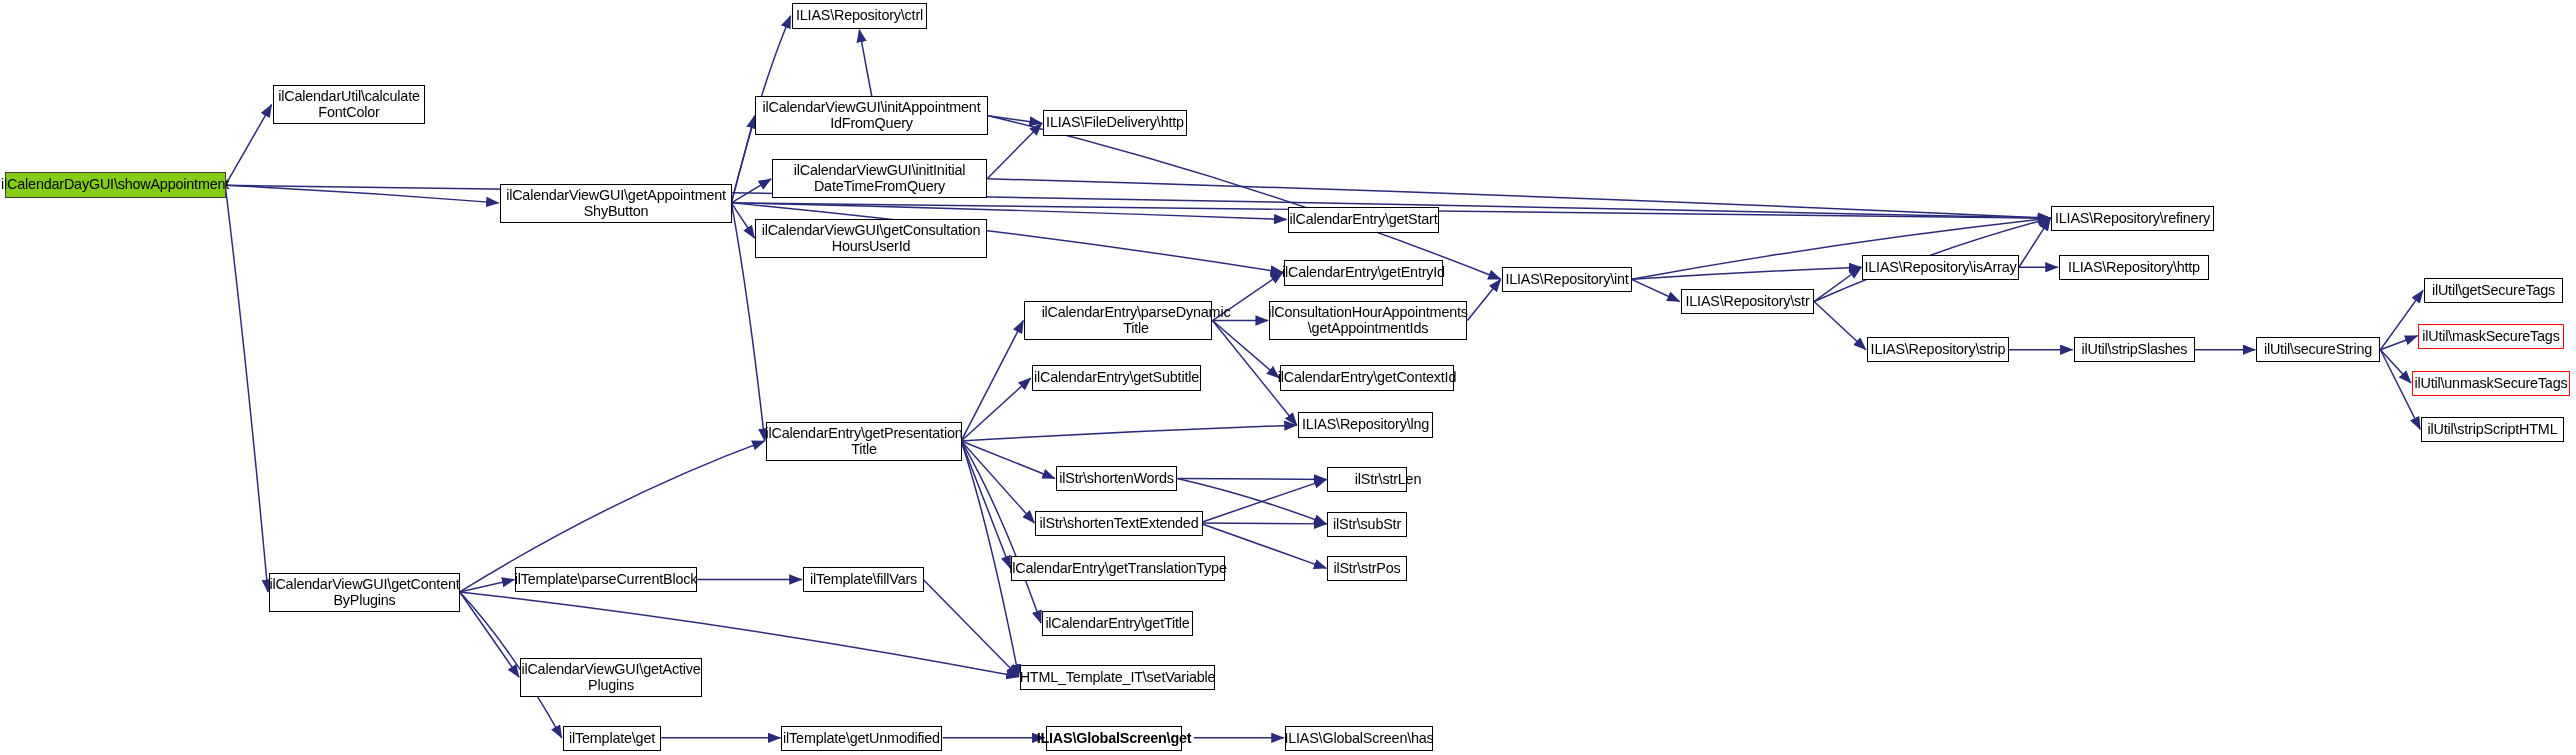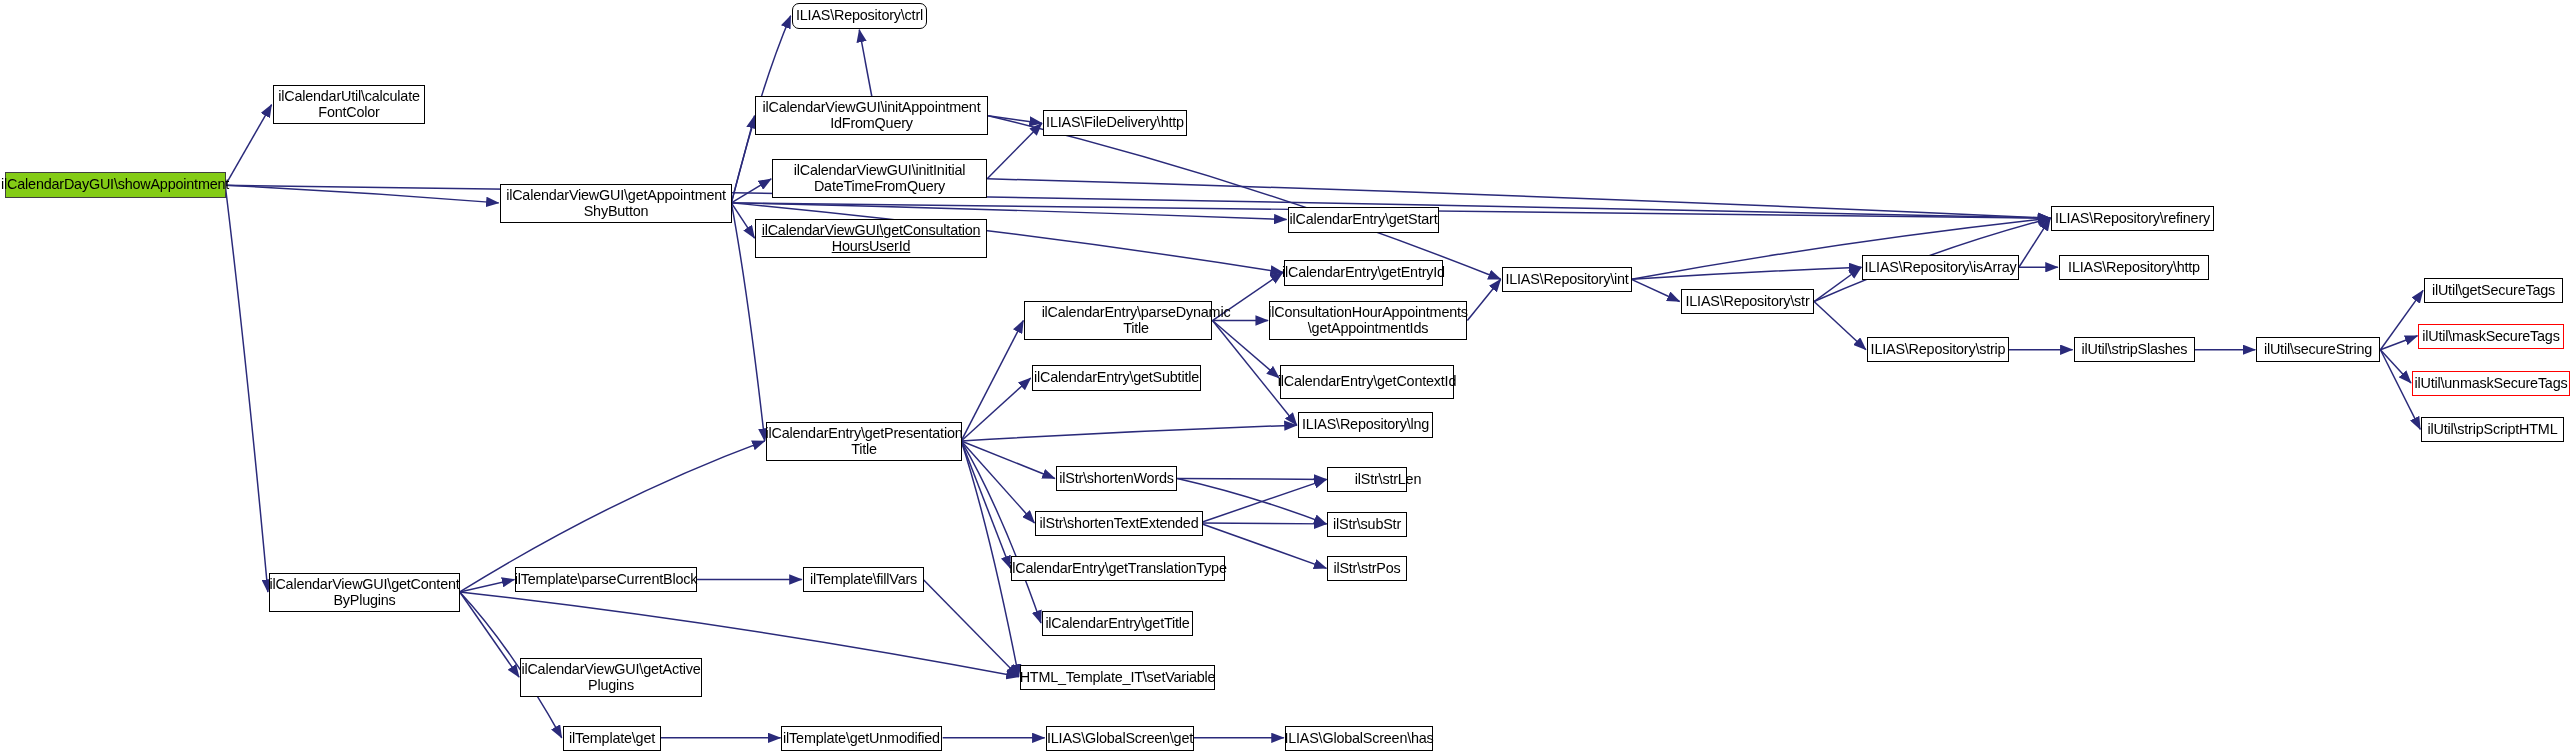--- a/index.html
+++ b/index.html
@@ -120,56 +120,56 @@
         <path d="M2568,377.5 Q2584.5,395.5 2601,413.5" fill="none" stroke="#2a2a7a" stroke-width="1.6" marker-end="url(#arrow)"></path>
         <path d="M2568,377.5 Q2589.5,420.5 2611,463.5" fill="none" stroke="#2a2a7a" stroke-width="1.6" marker-end="url(#arrow)"></path>
       </g>
   </svg>
   <div id="nodes-g">
       <div class="node root" style="left: 4.6px; top: 172px; width: 221px; height: 26px;">ilCalendarDayGUI\showAppointment</div>
       <div class="node" style="left: 273px; top: 85px; width: 152px; height: 39px;">ilCalendarUtil\calculate
 FontColor</div>
       <div class="node" style="left: 500px; top: 184px; width: 232px; height: 39px;">ilCalendarViewGUI\getAppointment
 ShyButton</div>
-      <div class="node" style="left: 792px; top: 2.8px; width: 135px; height: 26px; border-radius: 7px;">ILIAS\Repository\ctrl</div>
+      <div class="node" style="left: 792px; top: 2.8px; width: 135px; height: 26px;">ILIAS\Repository\ctrl</div>
       <div class="node" style="left: 755px; top: 96px; width: 233px; height: 39px;">ilCalendarViewGUI\initAppointment
 IdFromQuery</div>
       <div class="node" style="left: 1043px; top: 110px; width: 144px; height: 26px;">ILIAS\FileDelivery\http</div>
       <div class="node" style="left: 772px; top: 159px; width: 215px; height: 39px;">ilCalendarViewGUI\initInitial
 DateTimeFromQuery</div>
-      <div class="node" style="left: 755px; top: 219px; width: 232px; height: 39px; text-decoration: underline;">ilCalendarViewGUI\getConsultation
+      <div class="node" style="left: 755px; top: 219px; width: 232px; height: 39px;">ilCalendarViewGUI\getConsultation
 HoursUserId</div>
       <div class="node" style="left: 1288px; top: 207px; width: 151px; height: 26px;">ilCalendarEntry\getStart</div>
       <div class="node" style="left: 1284px; top: 260px; width: 159px; height: 26px;">ilCalendarEntry\getEntryId</div>
       <div class="node" style="left: 1024px; top: 301px; width: 188px; height: 39px; padding-left: 36px;">ilCalendarEntry\parseDynamic
 Title</div>
       <div class="node" style="left: 1269px; top: 301px; width: 198px; height: 39px;">ilConsultationHourAppointments
 \getAppointmentIds</div>
       <div class="node" style="left: 1032px; top: 365px; width: 169px; height: 26px;">ilCalendarEntry\getSubtitle</div>
-      <div class="node" style="left: 1280px; top: 365px; width: 174px; height: 34px;">ilCalendarEntry\getContextId</div>
+      <div class="node" style="left: 1280px; top: 365px; width: 174px; height: 26px;">ilCalendarEntry\getContextId</div>
       <div class="node" style="left: 1298px; top: 412px; width: 135px; height: 26px;">ILIAS\Repository\lng</div>
       <div class="node" style="left: 766px; top: 422px; width: 196px; height: 39px;">ilCalendarEntry\getPresentation
 Title</div>
       <div class="node" style="left: 1056px; top: 466px; width: 121px; height: 25px;">ilStr\shortenWords</div>
       <div class="node" style="left: 1327px; top: 467px; width: 80px; height: 25px; padding-left: 42px;">ilStr\strLen</div>
       <div class="node" style="left: 1035px; top: 511px; width: 168px; height: 25px;">ilStr\shortenTextExtended</div>
       <div class="node" style="left: 1327px; top: 512px; width: 80px; height: 25px;">ilStr\subStr</div>
       <div class="node" style="left: 1011px; top: 556px; width: 214px; height: 25px;">ilCalendarEntry\getTranslationType</div>
       <div class="node" style="left: 1327px; top: 556px; width: 80px; height: 25px;">ilStr\strPos</div>
       <div class="node" style="left: 1042px; top: 611px; width: 151px; height: 25px;">ilCalendarEntry\getTitle</div>
       <div class="node" style="left: 1020px; top: 665px; width: 195px; height: 25px;">HTML_Template_IT\setVariable</div>
       <div class="node" style="left: 269px; top: 573px; width: 191px; height: 39px;">ilCalendarViewGUI\getContent
 ByPlugins</div>
       <div class="node" style="left: 515px; top: 567px; width: 182px; height: 25px;">ilTemplate\parseCurrentBlock</div>
       <div class="node" style="left: 803px; top: 567px; width: 121px; height: 25px;">ilTemplate\fillVars</div>
       <div class="node" style="left: 520px; top: 658px; width: 182px; height: 39px;">ilCalendarViewGUI\getActive
 Plugins</div>
       <div class="node" style="left: 563px; top: 726px; width: 98px; height: 25px;">ilTemplate\get</div>
       <div class="node" style="left: 781px; top: 726px; width: 161px; height: 25px;">ilTemplate\getUnmodified</div>
-      <div class="node" style="left: 1046px; top: 726px; width: 148px; height: 25px;">ILIAS\GlobalScreen\get</div>
+      <div class="node" style="left: 1046px; top: 726px; width: 136px; height: 25px; font-weight: bold;">ILIAS\GlobalScreen\get</div>
       <div class="node" style="left: 1285px; top: 726px; width: 148px; height: 25px;">ILIAS\GlobalScreen\has</div>
       <div class="node" style="left: 1502px; top: 267px; width: 130px; height: 25px;">ILIAS\Repository\int</div>
       <div class="node" style="left: 1681px; top: 289px; width: 133px; height: 25px;">ILIAS\Repository\str</div>
       <div class="node" style="left: 1862px; top: 255px; width: 157px; height: 25px;">ILIAS\Repository\isArray</div>
       <div class="node" style="left: 2059px; top: 255px; width: 150px; height: 25px;">ILIAS\Repository\http</div>
       <div class="node" style="left: 2051px; top: 206px; width: 163px; height: 25px;">ILIAS\Repository\refinery</div>
       <div class="node" style="left: 1867px; top: 337px; width: 142px; height: 25px;">ILIAS\Repository\strip</div>
       <div class="node" style="left: 2074px; top: 337px; width: 121px; height: 25px;">ilUtil\stripSlashes</div>
       <div class="node" style="left: 2256px; top: 337px; width: 124px; height: 25px;">ilUtil\secureString</div>
       <div class="node" style="left: 2424px; top: 278px; width: 139px; height: 25px;">ilUtil\getSecureTags</div>

